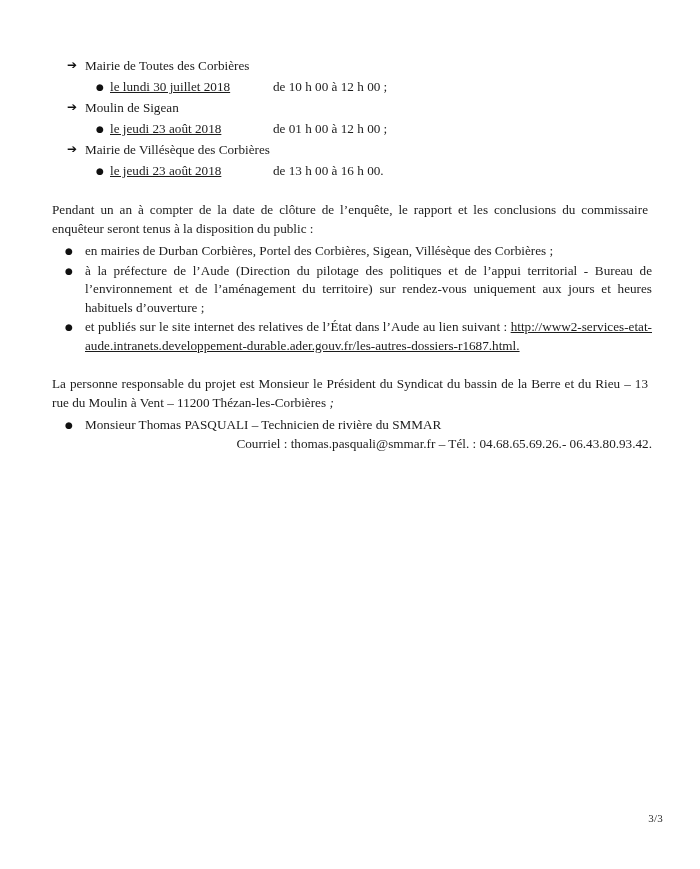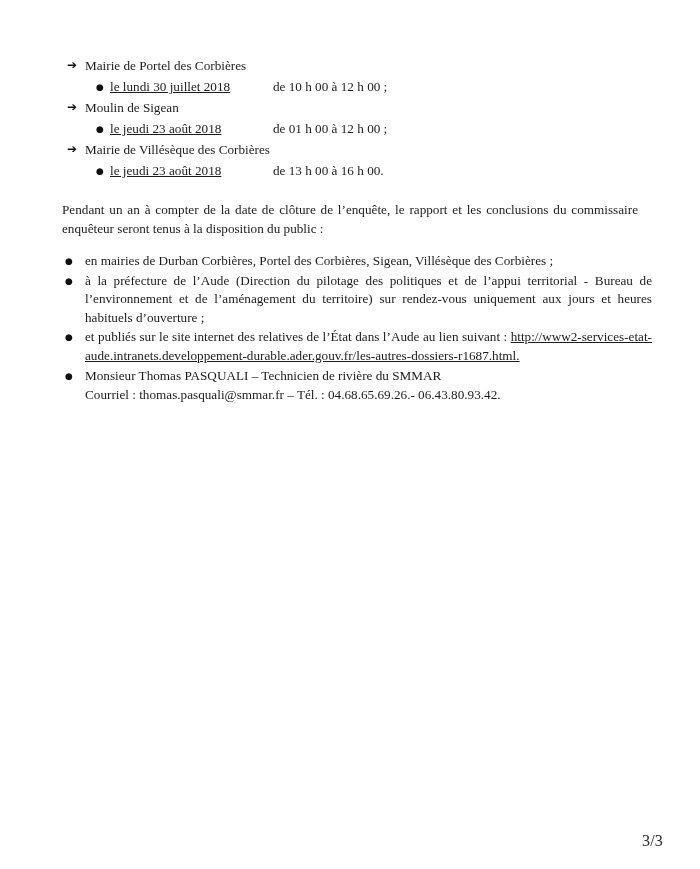--- a/index.html
+++ b/index.html
@@ -83,21 +83,21 @@
   .sub-time {
     display: inline-block;
   }
 
   
   .para {
     font-size: 13.2px;
     line-height: 18.5px;
     text-align: justify;
     text-justify: inter-word;
-    margin: 14px;
+    margin: 4px;
   }
   .para-spaced {
     margin-top: 20px;
   }
 
   
   .disc-list {
     margin: 0;
     padding: 0;
     list-style: none;
@@ -130,45 +130,46 @@
   .link {
     text-decoration: underline;
     color: #1c1c1c;
   }
   .semi-italic {
     font-style: italic;
   }
   .contact-line2 {
     display: block;
     white-space: nowrap;
+    text-align: right;
   }
 
   
   .footer {
     position: absolute;
     right: 37px;
-    bottom: 21px;
-    font-size: 16px;
+    bottom: 43px;
+    font-size: 11px;
     line-height: 15px;
     color: #2a2a2a;
     letter-spacing: 0.2px;
   }
 </style>
 </head>
 <body>
 
 <div class="page">
   <div class="content">
 
     <div class="arrow-list">
 
       <div class="arrow-item">
         <div class="arrow-line">
           <span class="arrow-marker">➔</span>
-          <span>Mairie de Portel des Corbières</span>
+          <span>Mairie de Toutes des Corbières</span>
         </div>
         <div class="sub-list">
           <div class="sub-line">
             <span class="sub-marker">●</span>
             <span class="sub-date">le lundi 30 juillet 2018</span><span class="sub-time">de 10 h 00 à 12 h 00 ;</span>
           </div>
         </div>
       </div>
 
       <div class="arrow-item">
@@ -209,20 +210,21 @@
       <div class="disc-item">
         <span class="disc-marker">●</span>
         <span>à la préfecture de l’Aude (Direction du pilotage des politiques et de l’appui territorial - Bureau de l’environnement et de l’aménagement du territoire) sur rendez-vous uniquement aux jours et heures habituels d’ouverture ;</span>
       </div>
       <div class="disc-item">
         <span class="disc-marker">●</span>
         <span>et publiés sur le site internet des relatives de l’État dans l’Aude au lien suivant : </span><a class="link" href="#">http://www2-services-etat-aude.intranets.developpement-durable.ader.gouv.fr/les-autres-dossiers-r1687.html.</a>
       </div>
     </div>
 
+    <p class="para para-spaced"><span>La personne responsable du projet est Monsieur le Président du Syndicat du bassin de la Berre et du Rieu –  13 rue du Moulin à Vent – 11200 Thézan-les-Corbières </span><span class="semi-italic">;</span></p>
 
 
     <div class="disc-list">
       <div class="disc-item first nowrap">
         <span class="disc-marker">●</span>
         <span>Monsieur Thomas PASQUALI –  Technicien de rivière du SMMAR</span>
         <span class="contact-line2">Courriel : thomas.pasquali@smmar.fr – Tél. : 04.68.65.69.26.- 06.43.80.93.42.</span>
       </div>
     </div>
 

